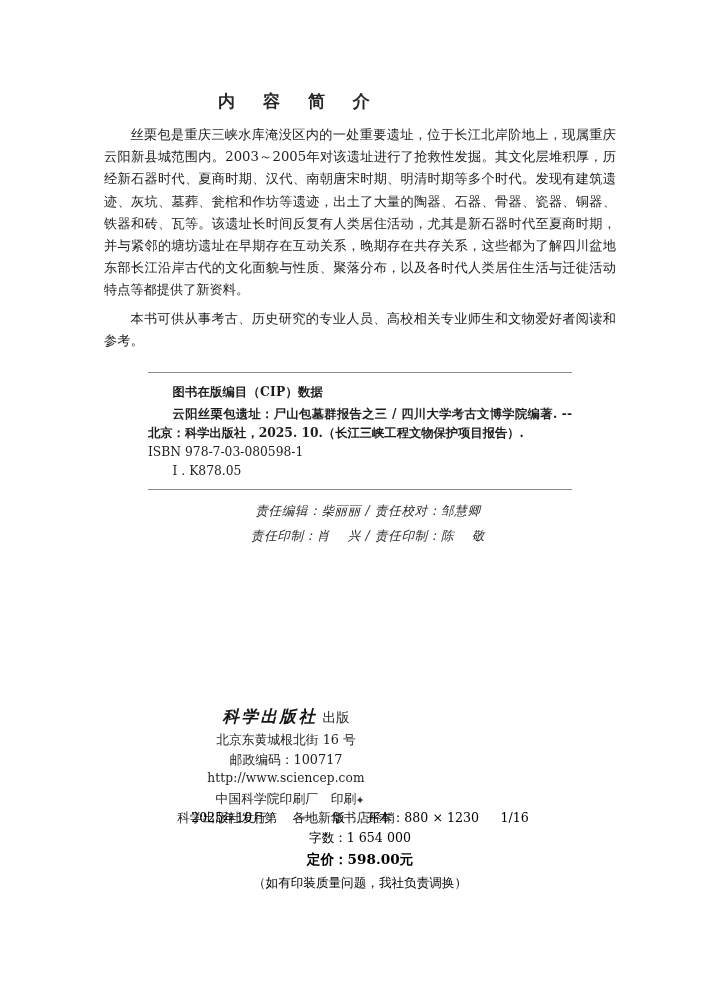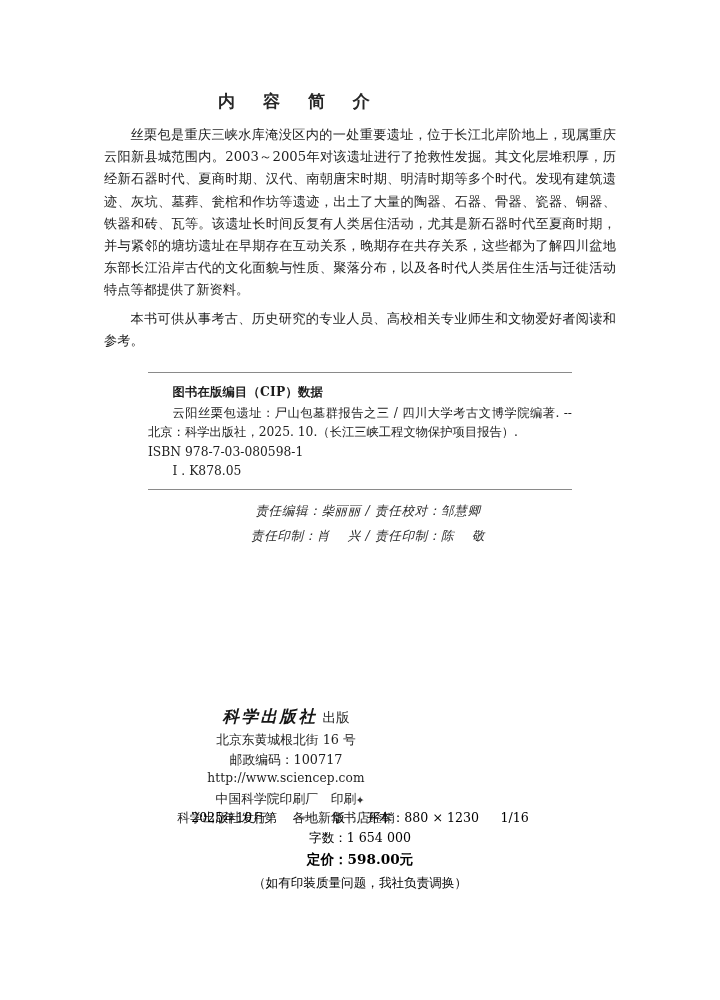--- a/index.html
+++ b/index.html
@@ -77,20 +77,21 @@
     font-weight: bold;
     text-indent: 2em;
     margin: 0 0 2px 0;
     letter-spacing: 0.2px;
   }
   .cip-entry {
     margin: 0;
     text-indent: 2em;
     text-align: justify;
     text-justify: inter-ideograph;
+    font-weight: bold;
   }
   .cip-flush {
     margin: 0;
     text-indent: 0;
   }
   .cip-indent {
     margin: 0;
     text-indent: 2em;
   }
 

